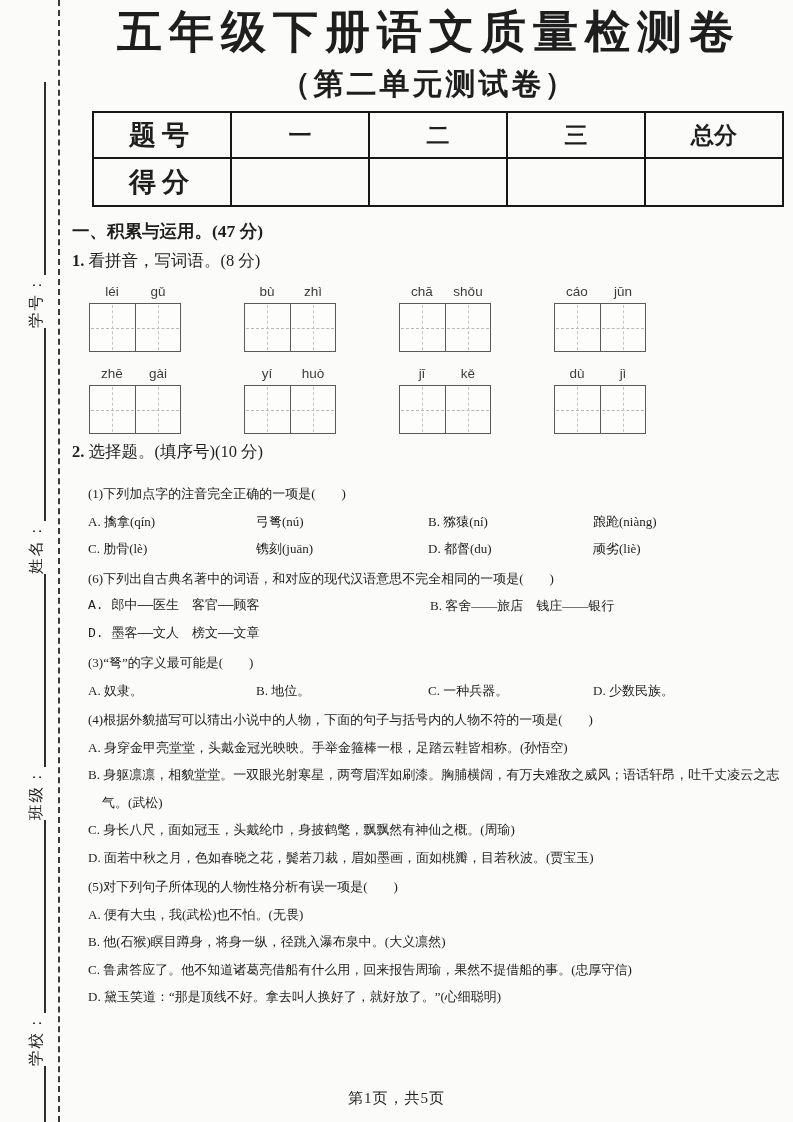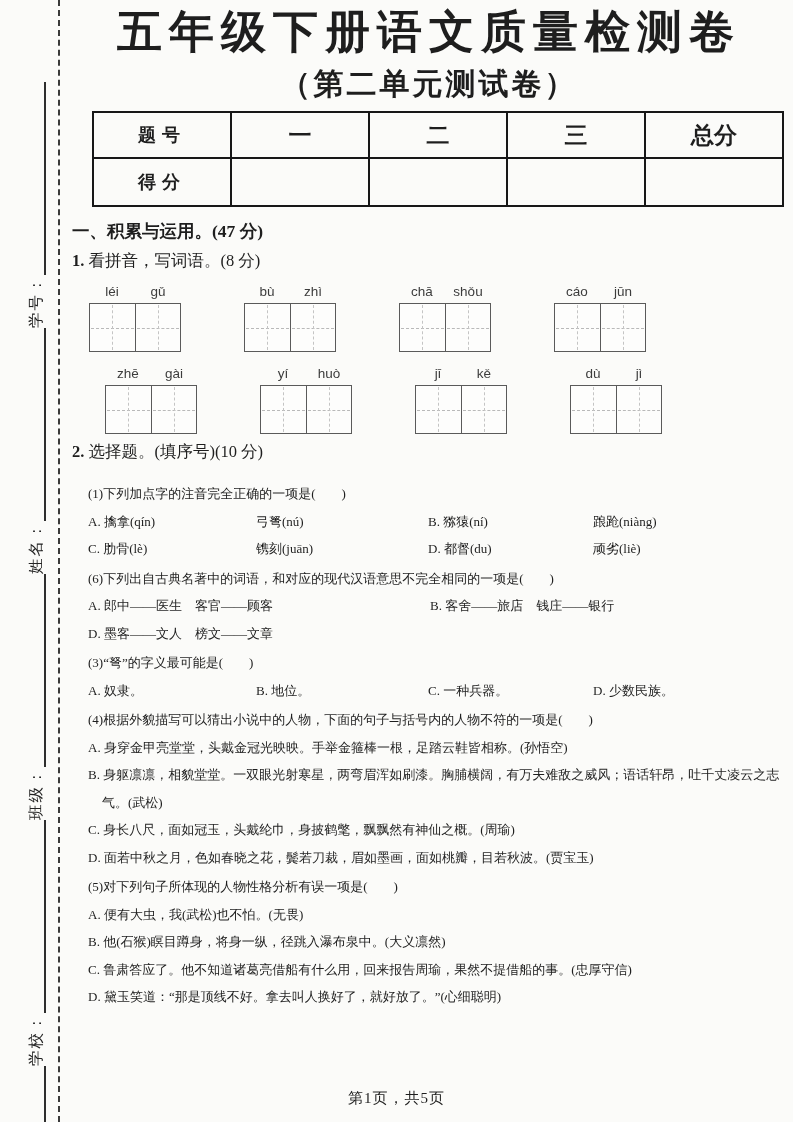--- a/index.html
+++ b/index.html
@@ -17,47 +17,47 @@
   .sb-lead{flex:0 0 56px;height:17px;border-bottom:2px solid #2e2e2e;}
   
   .content{position:absolute;left:72px;top:0;width:714px;}
   .title{margin-top:4px;text-align:center;font-size:45px;font-weight:700;letter-spacing:7px;line-height:1.25;}
   .subtitle{margin-top:4px;text-align:center;font-size:30px;font-weight:700;letter-spacing:3px;}
   .meta{margin-top:16px;text-align:right;font-size:16.5px;padding-right:4px;}
   table.score{margin:6px 0 0 20px;border-collapse:collapse;table-layout:fixed;width:692px;}
   table.score td{border:2.5px solid #171717;text-align:center;padding:0;}
   .score-r1 td{height:44px;}
   .score-r2 td{height:46px;}
-  .th-cell{font-size:18px;font-weight:700;letter-spacing:6px;}
+  .th-cell{font-size:27px;font-weight:700;letter-spacing:6px;}
   .th-col{font-size:23px;font-weight:700;}
   .sec-heading{margin-top:12px;font-size:17.5px;font-weight:700;}
   .q-heading{margin-top:7px;font-size:16.5px;}
   .q-num{font-weight:700;}
   
   .py-block{margin-top:12px;padding-left:17px;}
   .py-row{display:flex;gap:63px;}
-  .py-row + .py-row{margin-top:14px;margin-left:16px;}
+  .py-row + .py-row{margin-top:14px;}
   .py-group{width:92px;}
   .py-labels{display:flex;font-family:Liberation Sans, sans-serif;
              font-size:13.5px;color:#3c3c3c;height:17px;}
   .py-labels span{flex:1;text-align:center;}
   .py-grid{margin-top:2px;height:47px;border:1.5px solid #5a5a5a;display:flex;background:#fdfdfc;}
   .py-cell{flex:1;position:relative;}
   .py-cell:first-child{border-right:1.4px solid #5a5a5a;}
   .py-cell::before{content:"";position:absolute;left:1px;right:1px;top:50%;border-top:1px dashed #b9b9b9;}
   .py-cell::after{content:"";position:absolute;top:1px;bottom:1px;left:50%;border-left:1px dashed #c4c4c4;}
   
   .q2-block{margin-top:17px;font-size:13px;}
   .stem{padding-left:16px;line-height:27.5px;margin-top:2px;}
   .row{padding-left:16px;line-height:27.5px;display:flex;}
   .row.single{display:block;padding-left:30px;text-indent:-14px;}
   .cols4 .cell:nth-child(1){width:168px;}
   .cols4 .cell:nth-child(2){width:172px;}
   .cols4 .cell:nth-child(3){width:165px;}
-  .cols2 .cell:nth-child(1){width:342px;}
+  .cols2 .cell:nth-child(1){width:342px;font-family:Liberation Mono, monospace;}
   .cell{flex:0 0 auto;}
   .dot-under{position:relative;}
   .dot-under::after{content:"\2022";position:absolute;left:50%;bottom:-0.52em;
                     transform:translateX(-50%);font-size:9px;color:#111;}
   .footer{position:absolute;left:0;right:0;bottom:14px;text-align:center;font-size:15px;letter-spacing:1px;}
 </style>
 </head>
 <body>
 
 <div class="page">

